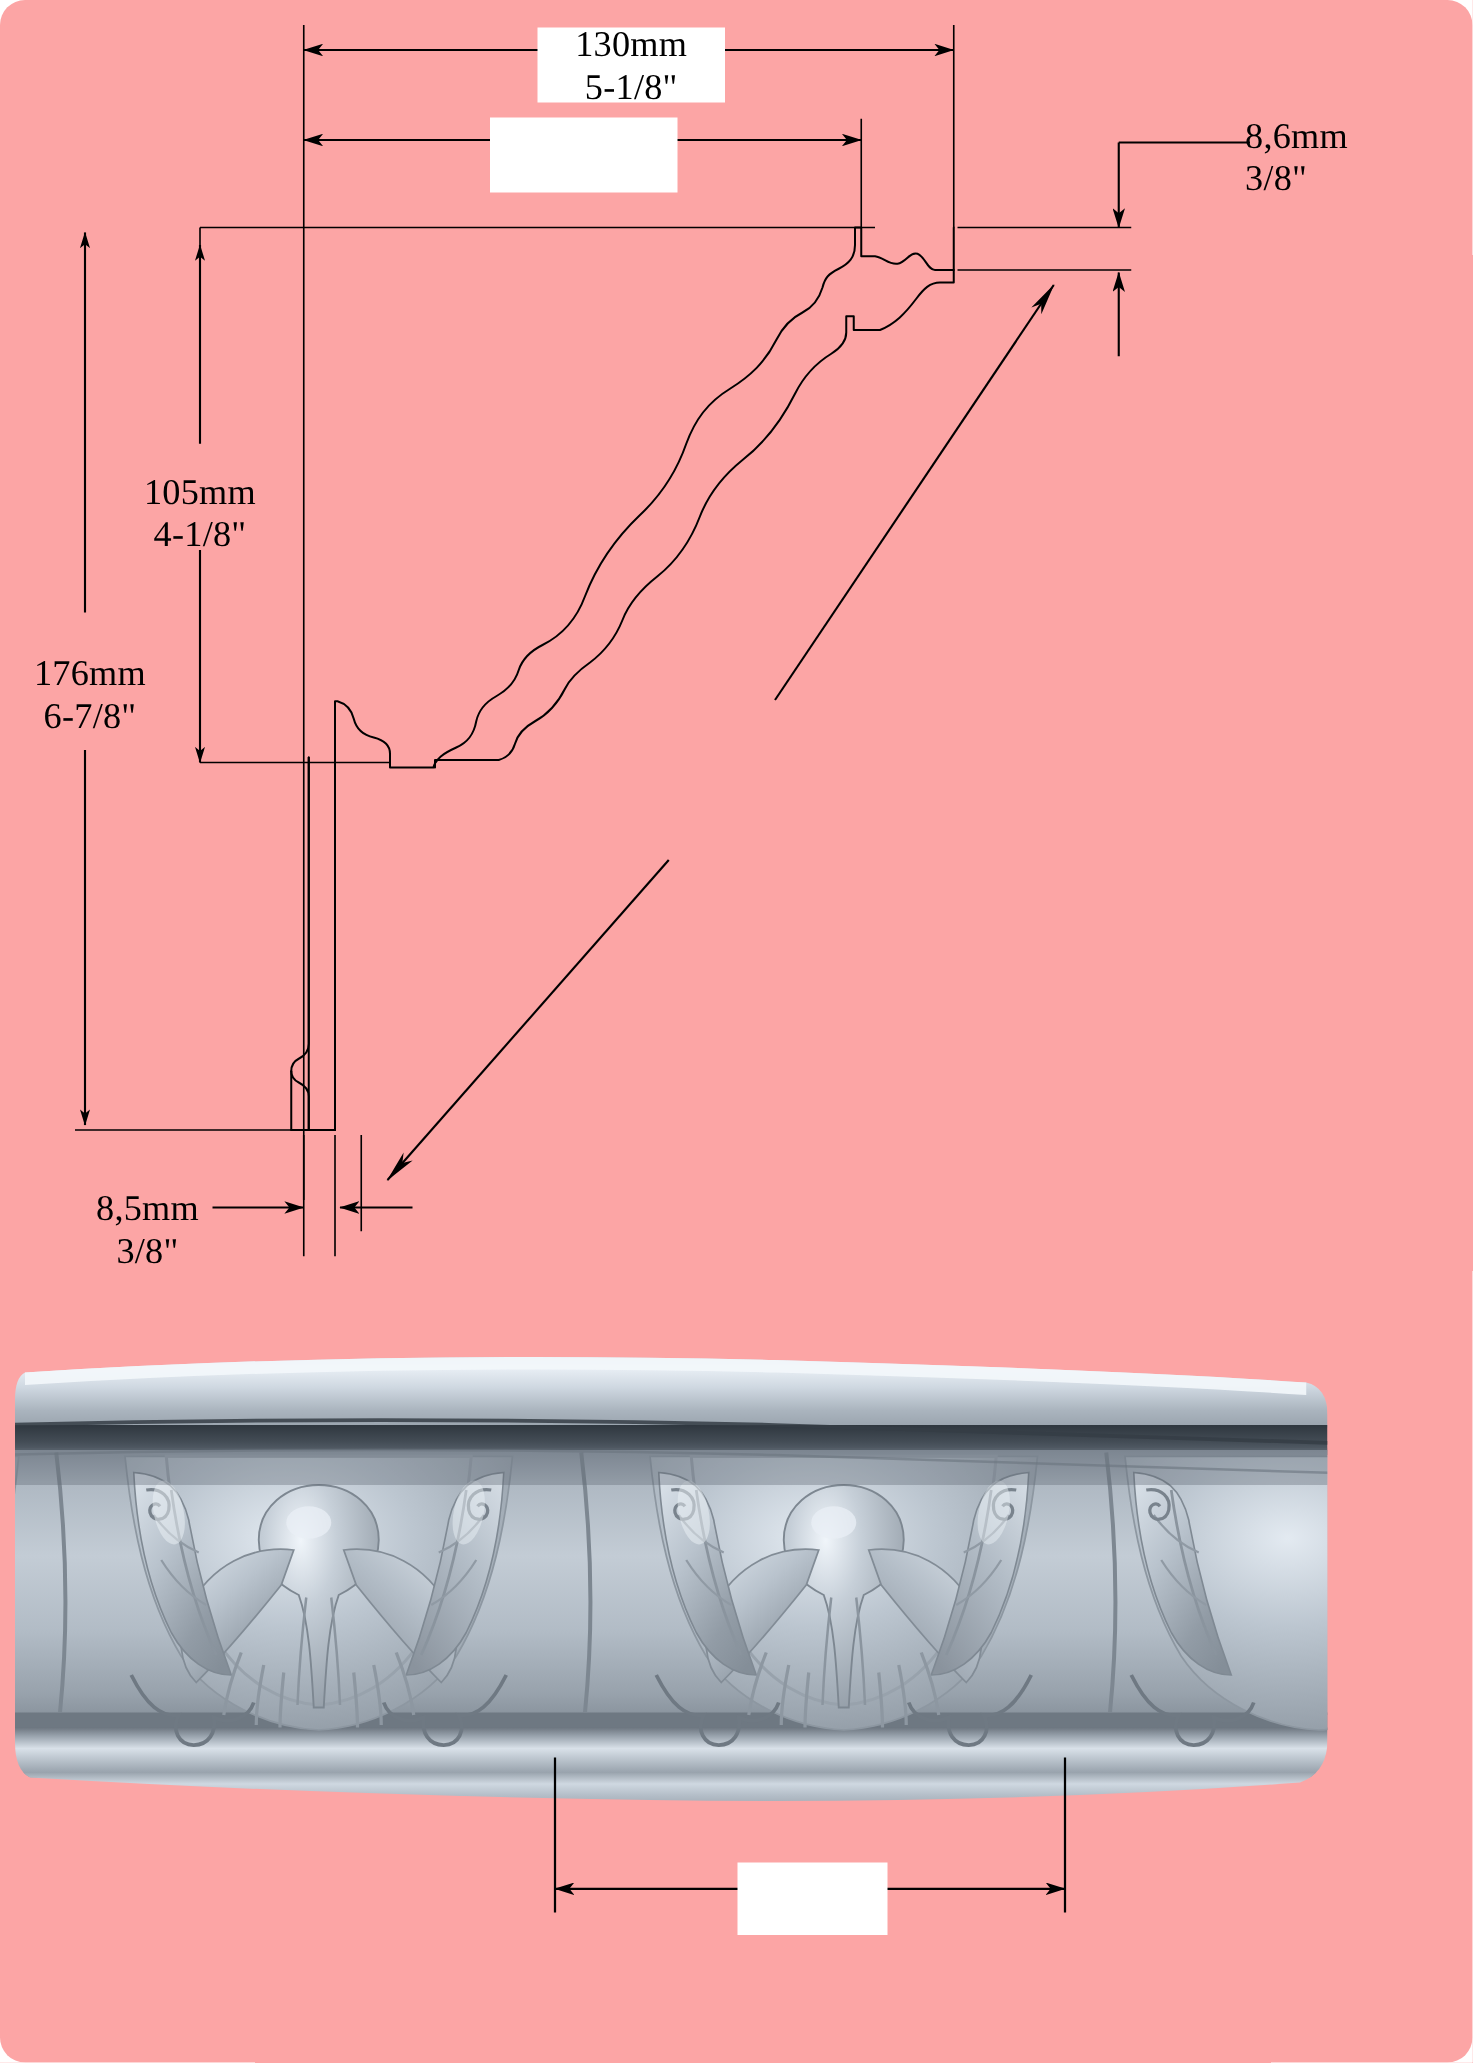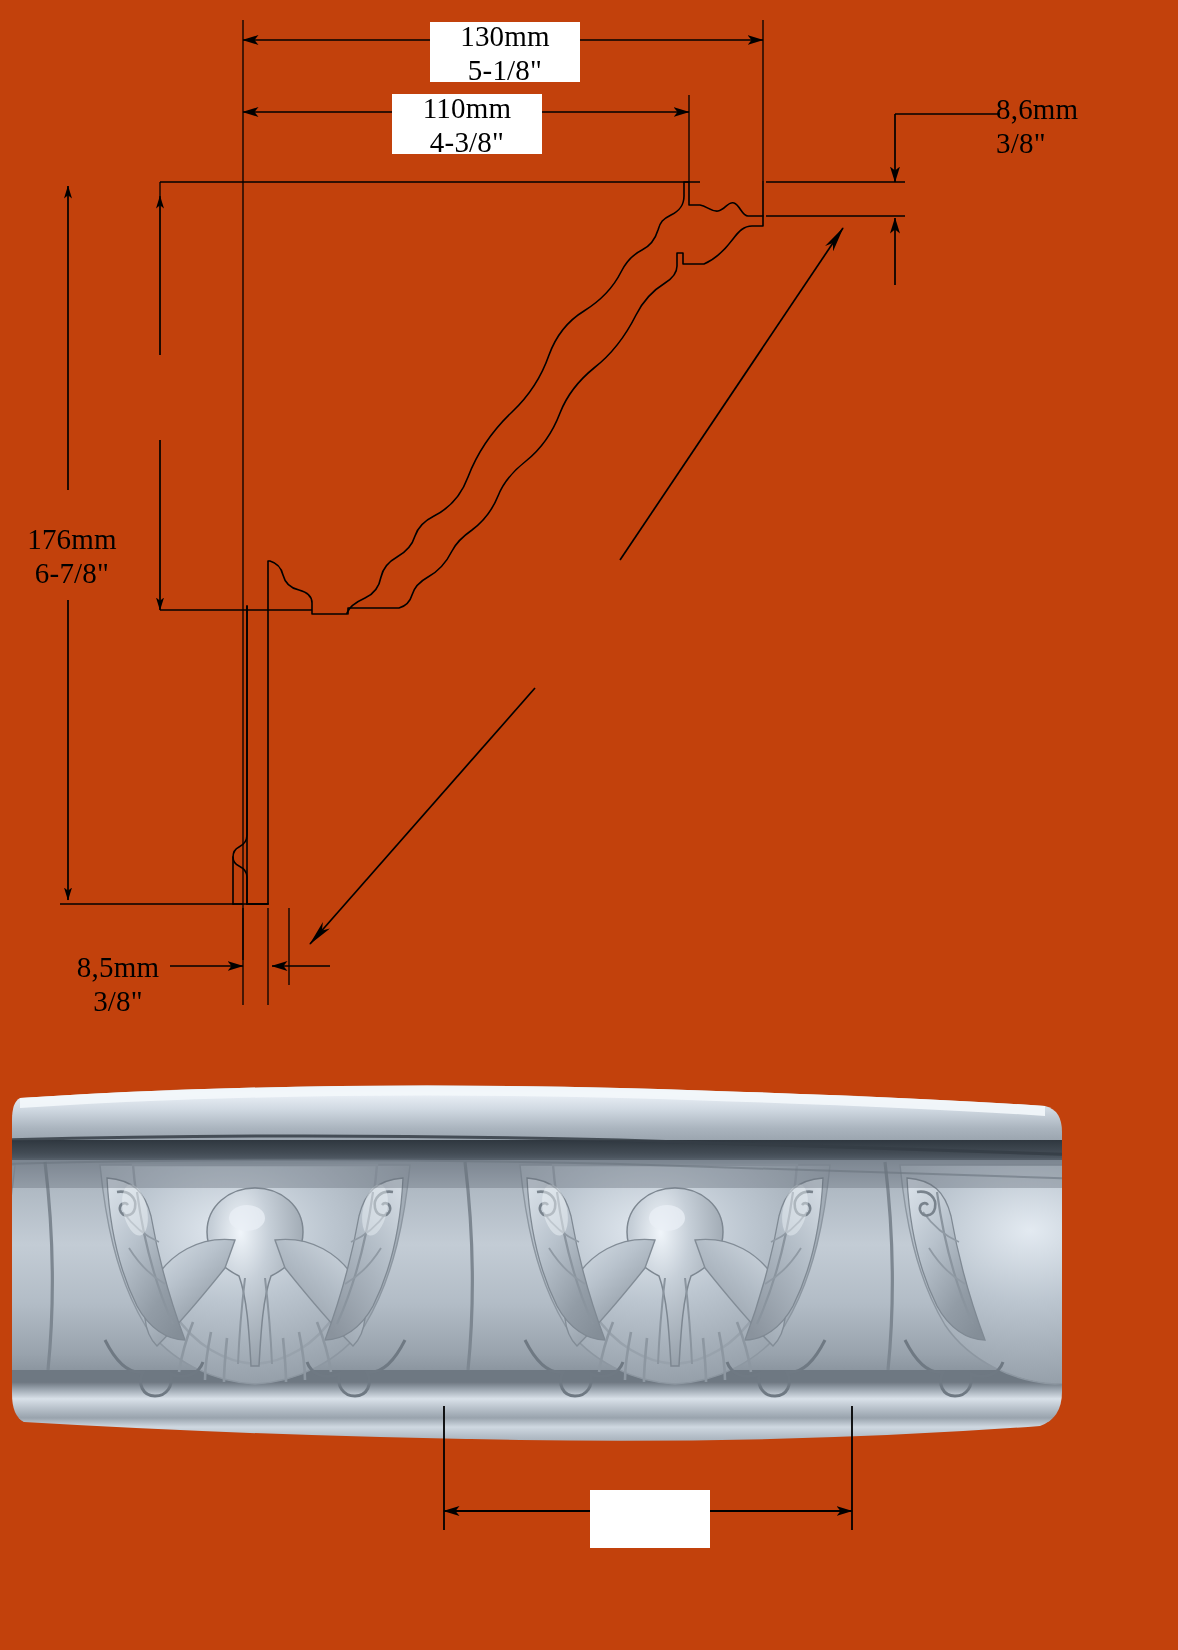--- a/index.html
+++ b/index.html
@@ -8,22 +8,23 @@
     background: #ffffff;
   }
   body {
     font-family: "Liberation Serif", "DejaVu Serif", serif;
     color: #000000;
   }
   #page {
     position: relative;
     width: 1178px;
     height: 1650px;
-    background: #c2410c;
+    background: #fca5a5;
     overflow: hidden;
+    border-radius: 20px;
   }
   #tech-drawing, #render-photo {
     position: absolute;
     left: 0;
     width: 1178px;
   }
   #tech-drawing { top: 0; height: 1040px; }
   #render-photo { top: 1040px; height: 610px; }
 
   .dim-text {
@@ -199,30 +200,30 @@
         <line x1="330" y1="966" x2="272" y2="966" stroke="#000" stroke-width="1.7" marker-end="url(#arrEnd)"></line>
       </g>
 
     </svg>
 
     <div class="dim-text" style="left:430px; top:20px; width:150px;">
       <span>130mm</span>
       <span class="l2">5-1/8"</span>
     </div>
 
-    <div class="dim-text" style="left:392px; top:92px; width:150px;">
-      <span>110mm</span>
-      <span class="l2">4-3/8"</span>
-    </div>
 
     <div class="dim-text" style="left:996px; top:93px; width:160px; text-align:left;">
       <span>8,6mm</span>
       <span class="l2">3/8"</span>
     </div>
 
+    <div class="dim-text" style="left:84px; top:378px; width:152px;">
+      <span>105mm</span>
+      <span class="l2">4-1/8"</span>
+    </div>
 
     <div class="dim-text" style="left:-4px; top:523px; width:152px;">
       <span>176mm</span>
       <span class="l2">6-7/8"</span>
     </div>
 
 
     <div class="dim-text" style="left:48px; top:951px; width:140px;">
       <span>8,5mm</span>
       <span class="l2">3/8"</span>

